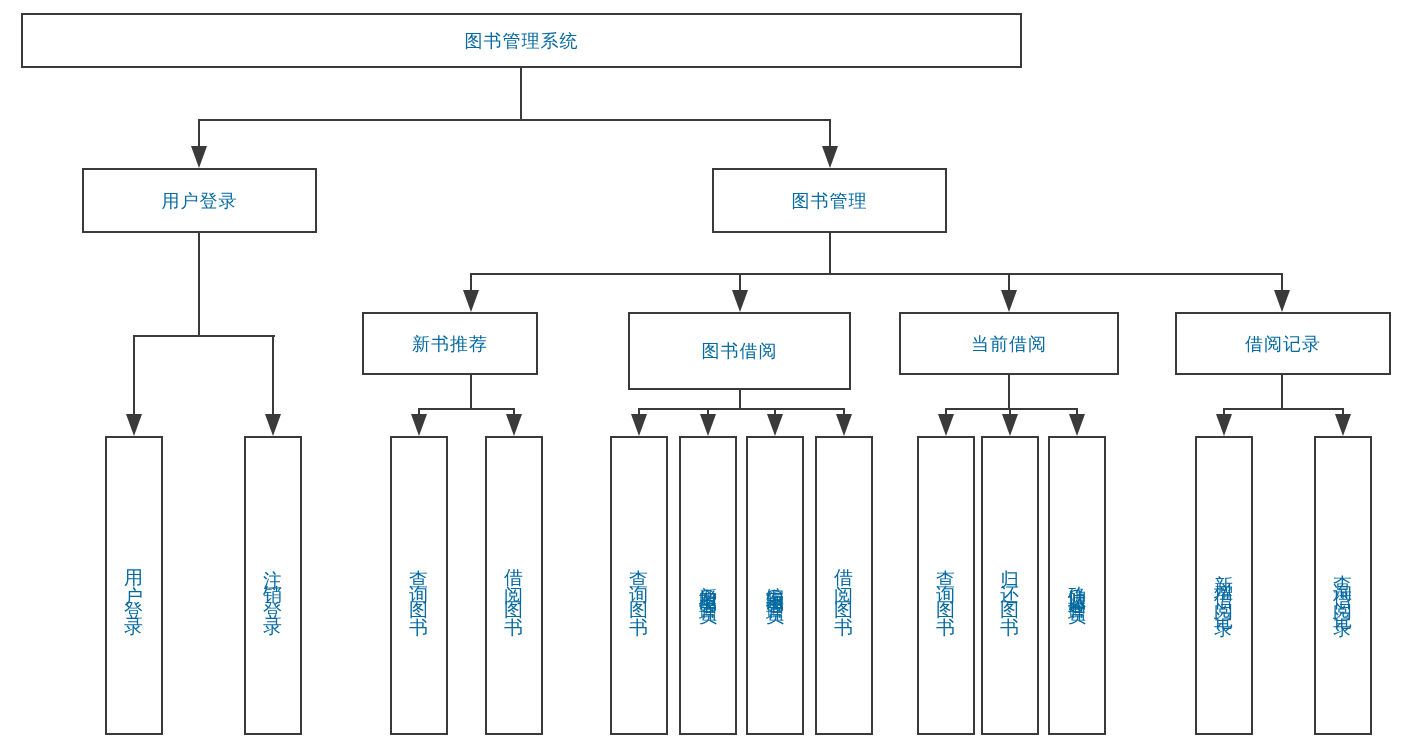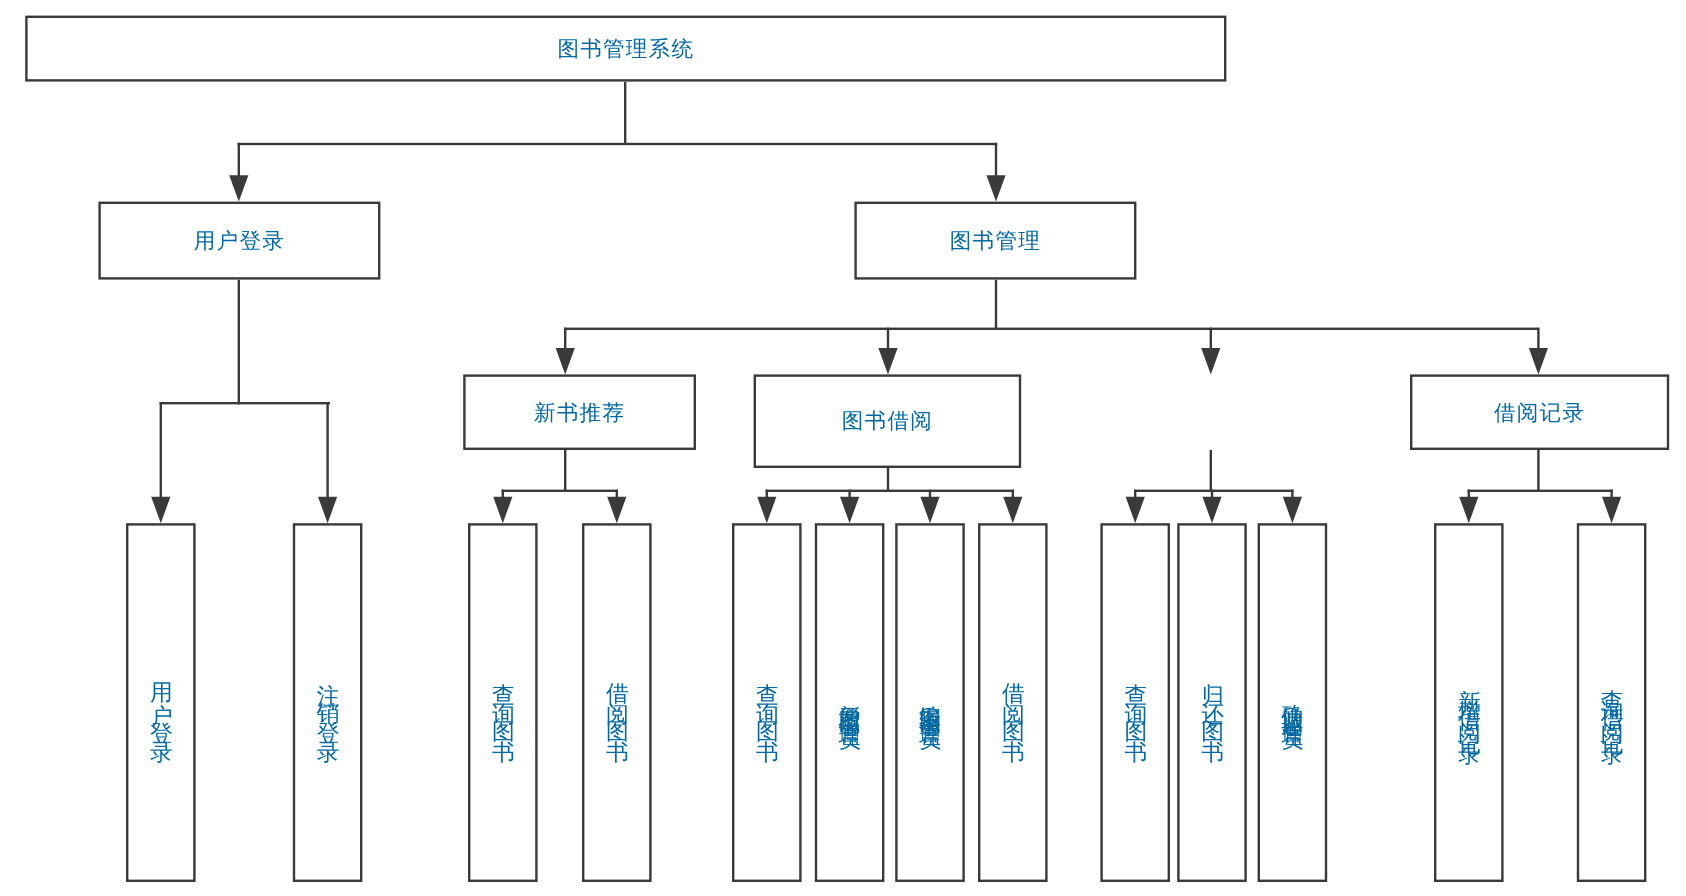--- a/index.html
+++ b/index.html
@@ -97,25 +97,28 @@
     <span>图书管理系统</span>
   </div>
 
   <div class="box" style="left:82px;top:168px;width:235px;height:65px;">
     <span>用户登录</span>
   </div>
   <div class="box" style="left:712px;top:168px;width:235px;height:65px;">
     <span>图书管理</span>
   </div>
 
-  <div class="box" style="left:362px;top:312px;width:194px;height:63px;margin-left:24px;">
+  <div class="box" style="left:362px;top:312px;width:176px;height:63px;">
     <span>新书推荐</span>
   </div>
   <div class="box" style="left:628px;top:312px;width:223px;height:78px;">
     <span>图书借阅</span>
+  </div>
+  <div class="box" style="left:899px;top:312px;width:220px;height:63px;">
+    <span>当前借阅</span>
   </div>
   <div class="box" style="left:1175px;top:312px;width:216px;height:63px;">
     <span>借阅记录</span>
   </div>
 
   <div class="box leaf" style="left:105px;top:436px;width:58px;height:299px;">
     <span class="leaf-label">用户登录</span>
   </div>
   <div class="box leaf" style="left:244px;top:436px;width:58px;height:299px;">
     <span class="leaf-label">注销登录</span>

